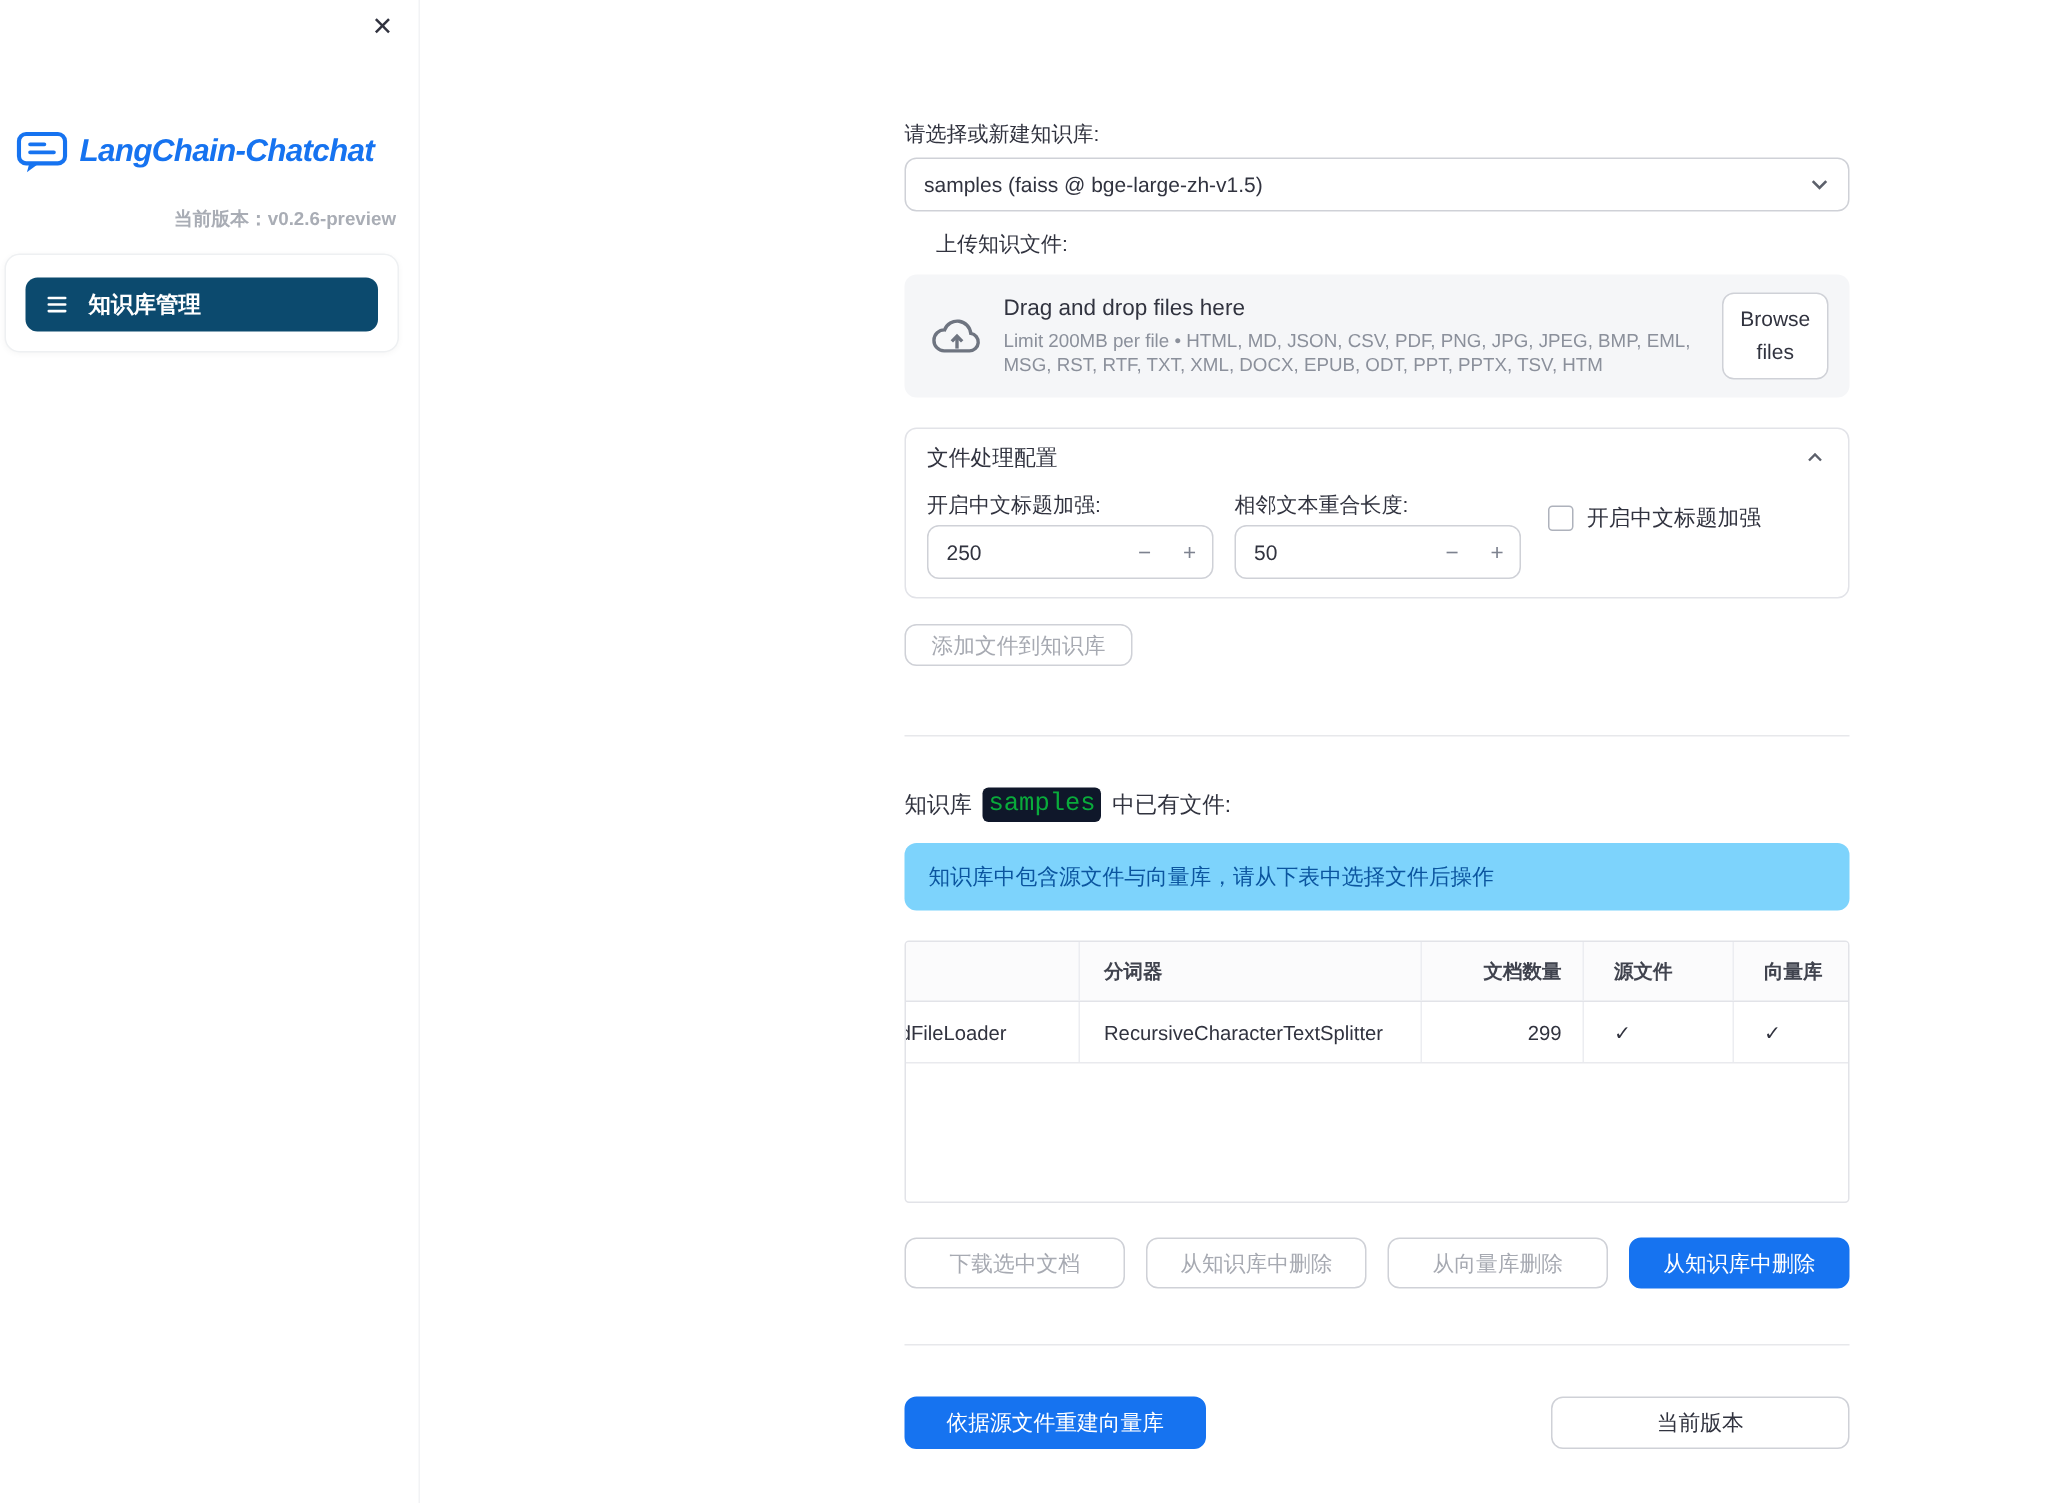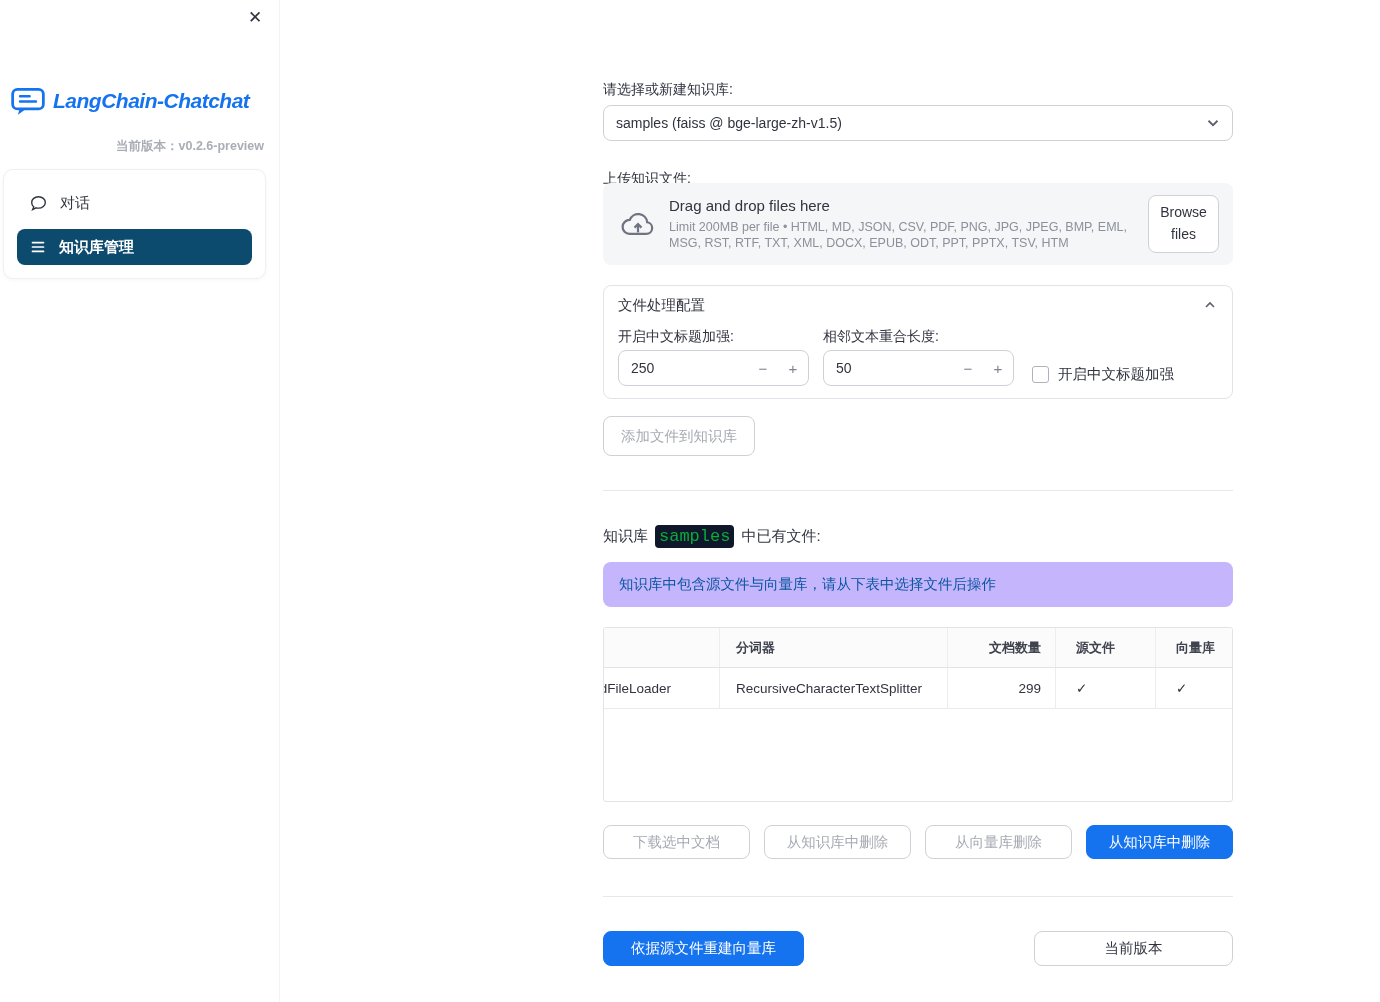--- a/index.html
+++ b/index.html
@@ -48,42 +48,42 @@
     border:1px solid #e2e3e8; border-radius:8px; background:#fff; }
   .exp-head { display:flex; align-items:center; justify-content:space-between;
     height:38px; padding:0 14px; cursor:pointer; font-size:14.5px; color:#31333f; }
   .exp-label { position:absolute; font-size:14px; color:#31333f; top:42px; }
   .num-input { position:absolute; top:64px; width:191px; height:36px;
     border:1px solid #cfd1d7; border-radius:8px; background:#fff;
     display:flex; align-items:stretch; overflow:hidden; }
   .num-val { flex:1; display:flex; align-items:center; padding-left:12px; font-size:14px; }
   .step-btn { width:30px; border:none; background:transparent; font-size:15px;
     color:#7d828f; cursor:pointer; font-family:inherit; }
-  .check-row { position:absolute; left:428px; top:79px; display:flex; align-items:center;
+  .check-row { position:absolute; left:428px; top:50px; display:flex; align-items:center;
     gap:9px; cursor:pointer; }
   .check-box { width:17px; height:17px; border:1.6px solid #aeb2bc; border-radius:3px;
     background:#fff; }
   .check-label { font-size:14.5px; color:#31333f; }
 
   .btn { border-radius:8px; font-size:14.5px; font-family:inherit; cursor:pointer;
     display:inline-flex; align-items:center; justify-content:center; }
   .btn.secondary { background:#fff; border:1px solid #cfd1d7; color:#31333f; }
   .btn.muted { color:#a7aab2; }
   .btn.primary { background:#1673f0; border:1px solid #1673f0; color:#fff; }
-  .add-btn { position:absolute; left:0; top:416px; height:40px; padding:0 17px; }
+  .add-btn { position:absolute; left:0; top:416px; height:28px; padding:0 17px; }
 
   .divider { position:absolute; left:0; width:630px; height:1px; background:#e7e8eb; }
 
   .kb-line { position:absolute; left:0; top:525px; font-size:15px; color:#31333f;
     display:flex; align-items:center; gap:7px; }
   .kb-code { font-family:"Liberation Mono","DejaVu Sans Mono",monospace; font-size:17px;
     color:#09ab3b; background:#0f172a; padding:2px 4px; border-radius:4px; }
 
   .info-box { position:absolute; left:0; top:562px; width:630px; height:45px;
-    background:#c4b5fd; border-radius:8px; display:flex; align-items:center;
+    background:#7dd3fc; border-radius:8px; display:flex; align-items:center;
     padding:0 16px; font-size:14.5px; color:#0b559f; }
 
   .dtable { position:absolute; left:0; top:627px; width:630px; height:175px;
     border:1px solid #e2e3e8; border-radius:3px; background:#fff; overflow:hidden; }
   .trow { display:flex; width:630px; }
   .thead { height:40px; background:#fbfbfc; border-bottom:1px solid #e2e3e8; }
   .tdata { height:41px; border-bottom:1px solid #e9eaee; }
   .cell { display:flex; align-items:center; overflow:hidden; white-space:nowrap;
     border-right:1px solid #ecedf1; padding-left:16px; }
   .cell:last-child { border-right:none; }
@@ -121,26 +121,20 @@
         <rect x="2.5" y="3" width="29" height="18.5" rx="4.5" fill="none" stroke="#1673f0" stroke-width="2.6"></rect>
         <path d="M9 21.5 L7.5 27 L15 21.5 Z" fill="#1673f0"></path>
         <path d="M9.5 9.5h9 M9.5 14.5h15" stroke="#1673f0" stroke-width="2.4" fill="none" stroke-linecap="round"></path>
       </svg>
       <span class="logo-text">LangChain-Chatchat</span>
     </div>
 
     <div class="version">当前版本：v0.2.6-preview</div>
 
     <nav class="menu-card">
-      <div class="menu-item">
-        <svg width="17" height="17" viewBox="0 0 16 16">
-          <path d="M8 1.6c3.6 0 6.4 2.4 6.4 5.4S11.6 12.4 8 12.4c-.8 0-1.6-.1-2.3-.35L2.5 13.7l1-2.5C2.3 10.2 1.6 8.7 1.6 7 1.6 4 4.4 1.6 8 1.6z" fill="none" stroke="#31333f" stroke-width="1.3"></path>
-        </svg>
-        <span>对话</span>
-      </div>
       <div class="menu-item active">
         <svg width="16" height="16" viewBox="0 0 16 16">
           <path d="M2.5 3.6h11 M2.5 8h11 M2.5 12.4h11" stroke="#ffffff" stroke-width="1.7" fill="none" stroke-linecap="round"></path>
         </svg>
         <span>知识库管理</span>
       </div>
     </nav>
   </aside>
 
   <main>
@@ -148,21 +142,21 @@
 
       <div class="field-label" style="top:81px;">请选择或新建知识库:</div>
 
       <div class="selectbox">
         <span class="value">samples (faiss @ bge-large-zh-v1.5)</span>
         <svg width="18" height="18" viewBox="0 0 16 16">
           <path d="M4 6l4 4 4-4" fill="none" stroke="#5c606b" stroke-width="1.6"></path>
         </svg>
       </div>
 
-      <div class="field-label" style="top:170px;">上传知识文件:</div>
+      <div class="field-label" style="top:154px;margin-left:21px;">上传知识文件:</div>
 
       <div class="uploader">
         <svg class="up-icon" width="36" height="28" viewBox="0 0 24 18">
           <path d="M6.3 15.6h11.2a3.9 3.9 0 0 0 .6-7.76A6 6 0 0 0 6.5 6.3a4.65 4.65 0 0 0-.2 9.3z" fill="none" stroke="#6e7480" stroke-width="1.5"></path>
           <path d="M12 14.6V9.4" stroke="#6e7480" stroke-width="1.5"></path>
           <path d="M9.7 11.4 12 9.1l2.3 2.3" fill="none" stroke="#6e7480" stroke-width="1.5"></path>
         </svg>
         <div class="up-text">
           <div class="up-title">Drag and drop files here</div>
           <div class="up-limit">Limit 200MB per file • HTML, MD, JSON, CSV, PDF, PNG, JPG, JPEG, BMP, EML, MSG, RST, RTF, TXT, XML, DOCX, EPUB, ODT, PPT, PPTX, TSV, HTM</div>

